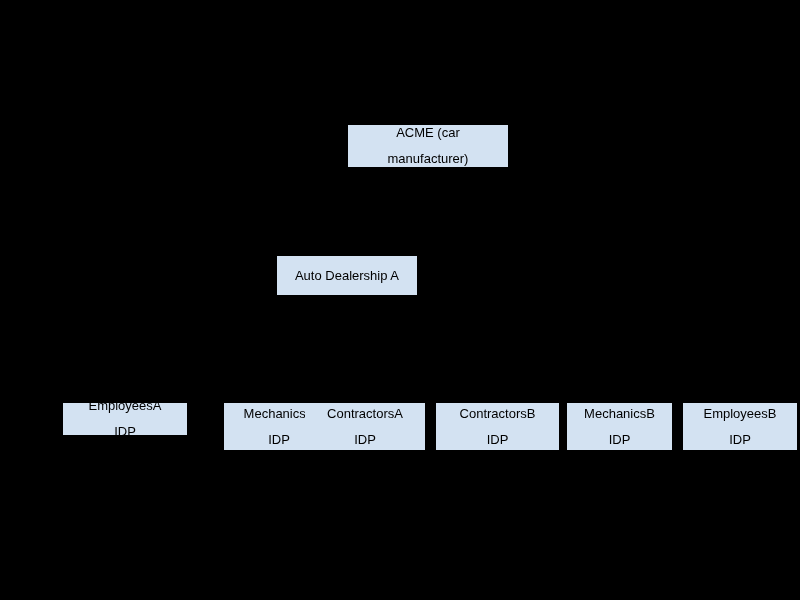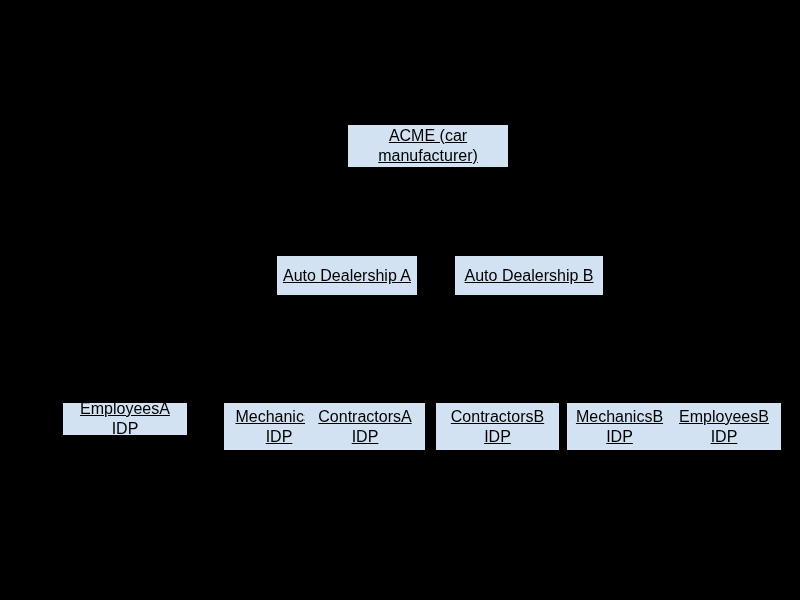--- a/index.html
+++ b/index.html
@@ -17,54 +17,52 @@
   }
   .node {
     position: absolute;
     box-sizing: border-box;
     background: #d3e2f2;
     color: #000000;
     display: flex;
     align-items: center;
     justify-content: center;
     text-align: center;
-    font-size: 16px;
-    line-height: 20px;
+    font-size: 13px;
+    line-height: 26px;
     font-family: "Liberation Sans", sans-serif;
     white-space: pre-line;
     padding: 0 4px;
-    text-decoration: underline;
   }
   .tier-root   { }
   .tier-branch { }
   .tier-leaf   { }
 </style>
 </head>
 <body style="background: rgb(0, 0, 0);">
 
 <div id="canvas" style="background: rgb(0, 0, 0);">
 
   <div class="node tier-root" style="left: 348px; top: 125px; width: 160px; height: 42px; background: rgb(211, 226, 242); color: rgb(0, 0, 0);">ACME (car
 manufacturer)</div>
 
   <div class="node tier-branch" style="left: 277px; top: 256px; width: 140px; height: 39px; background: rgb(211, 226, 242); color: rgb(0, 0, 0);">Auto Dealership A</div>
 
-  <div class="node tier-branch" style="left: 455px; top: 256px; width: 148px; height: 39px; background: rgb(211, 226, 242); color: rgb(0, 0, 0);">Auto Dealership B</div>
 
   <div class="node tier-leaf" style="left: 63px; top: 403px; width: 124px; height: 32px; background: rgb(211, 226, 242); color: rgb(0, 0, 0);">EmployeesA
 IDP</div>
 
   <div class="node tier-leaf" style="left: 192px; top: 403px; width: 110px; height: 47px; background: rgb(211, 226, 242); color: rgb(0, 0, 0); margin-left: 32px;">MechanicsA
 IDP</div>
 
   <div class="node tier-leaf" style="left: 305px; top: 403px; width: 120px; height: 47px; background: rgb(211, 226, 242); color: rgb(0, 0, 0);">ContractorsA
 IDP</div>
 
   <div class="node tier-leaf" style="left: 436px; top: 403px; width: 123px; height: 47px; background: rgb(211, 226, 242); color: rgb(0, 0, 0);">ContractorsB
 IDP</div>
 
   <div class="node tier-leaf" style="left: 567px; top: 403px; width: 105px; height: 47px; background: rgb(211, 226, 242); color: rgb(0, 0, 0); text-align: center;">MechanicsB
 IDP</div>
 
-  <div class="node tier-leaf" style="left: 667px; top: 403px; width: 114px; height: 47px; background: rgb(211, 226, 242); color: rgb(0, 0, 0);">EmployeesB
+  <div class="node tier-leaf" style="left: 683px; top: 403px; width: 114px; height: 47px; background: rgb(211, 226, 242); color: rgb(0, 0, 0);">EmployeesB
 IDP</div>
 
 </div>
 
 </body></html>

